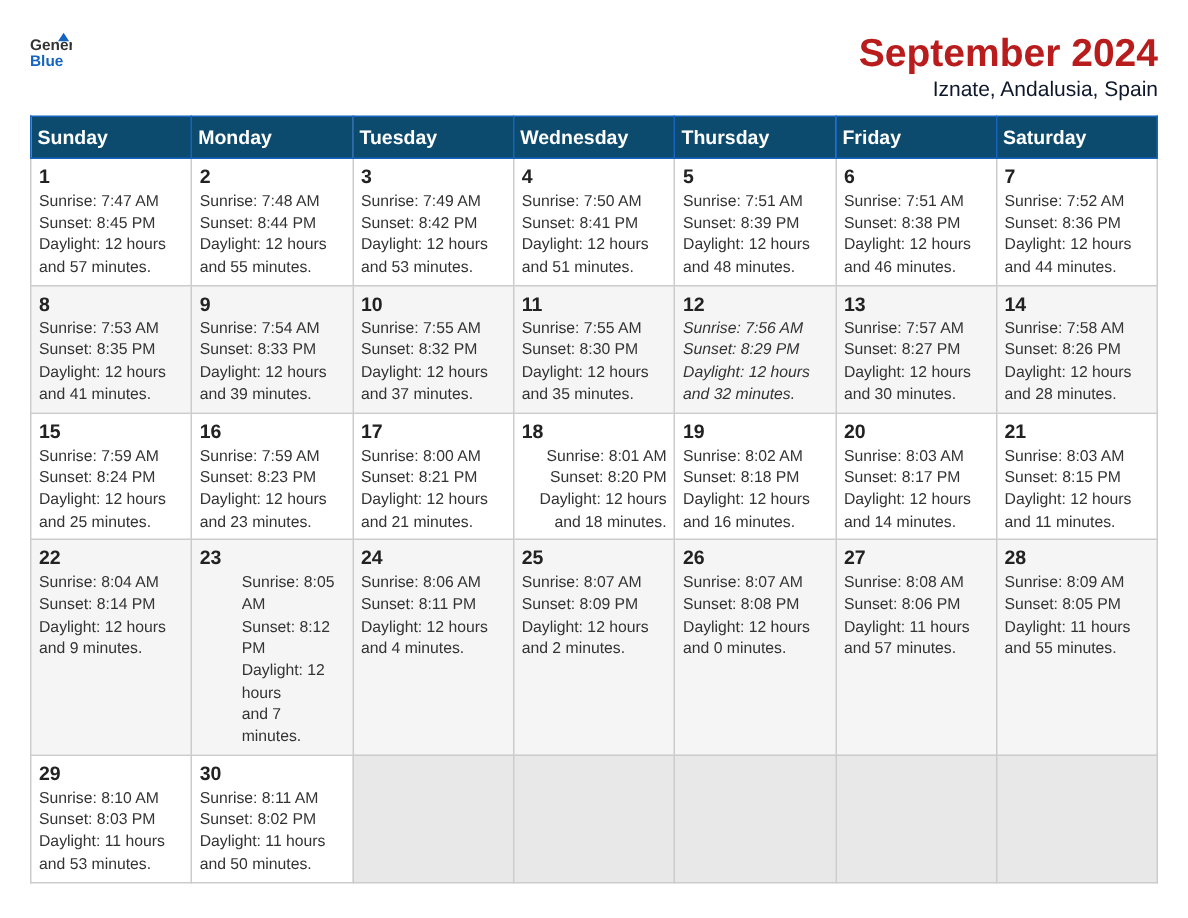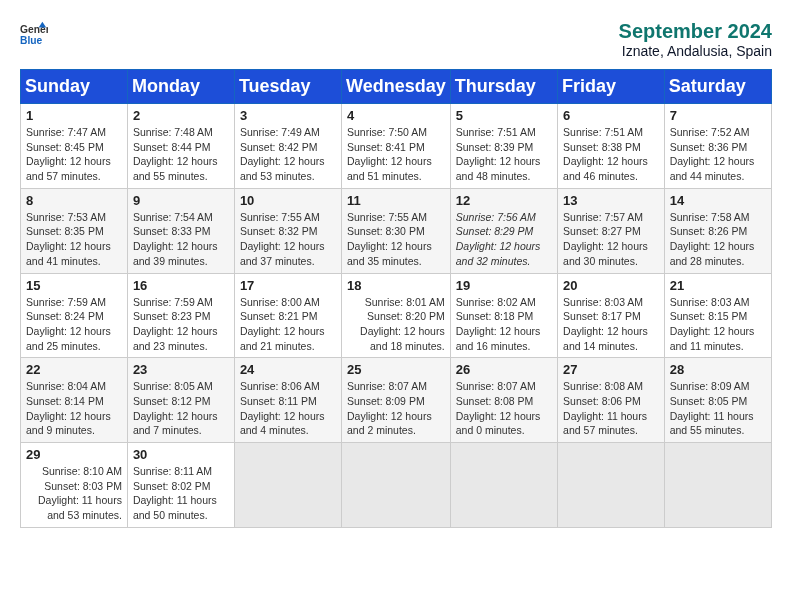--- a/index.html
+++ b/index.html
@@ -20,39 +20,39 @@
       display: flex;
       align-items: center;
       gap: 4px;
     }
     .logo-icon {
       width: 28px;
       height: 28px;
     }
     .title-block { text-align: right; }
     .month-title {
-      font-size: 20px;
+      font-size: 26px;
       font-weight: bold;
-      color: #0f766e;
+      color: #b91c1c;
     }
     .subtitle {
       font-size: 14px;
       color: #0f172a;
     }
     table {
       width: 100%;
       border-collapse: collapse;
       font-size: 11px;
     }
     th {
-      background: #1d4ed8;
+      background: #0c4a6e;
       color: #fff;
       padding: 6px 4px;
       text-align: left;
-      font-size: 18px;
+      font-size: 13px;
       font-weight: bold;
       border: 1px solid #1565c0;
     }
     td {
       border: 1px solid #ccc;
       padding: 4px 5px;
       vertical-align: top;
       background: #fff;
       height: 80px;
       width: 108px;
@@ -258,21 +258,21 @@
       <tr>
         <td>
           <span class="day-num">22</span>
           <div class="day-info" style="white-space: pre-line;">Sunrise: 8:04 AM
 Sunset: 8:14 PM
 Daylight: 12 hours
 and 9 minutes.</div>
         </td>
         <td>
           <span class="day-num">23</span>
-          <div class="day-info" style="white-space: pre-line;">Sunrise: 8:05 AM
+          <div class="day-info" style="white-space: pre-line; margin-left: 28px;">Sunrise: 8:05 AM
 Sunset: 8:12 PM
 Daylight: 12 hours
 and 7 minutes.</div>
         </td>
         <td>
           <span class="day-num">24</span>
           <div class="day-info" style="white-space: pre-line;">Sunrise: 8:06 AM
 Sunset: 8:11 PM
 Daylight: 12 hours
 and 4 minutes.</div>
@@ -302,21 +302,21 @@
           <span class="day-num">28</span>
           <div class="day-info" style="white-space: pre-line;">Sunrise: 8:09 AM
 Sunset: 8:05 PM
 Daylight: 11 hours
 and 55 minutes.</div>
         </td>
       </tr>
       <tr>
         <td>
           <span class="day-num">29</span>
-          <div class="day-info" style="white-space: pre-line; text-align: right;">Sunrise: 8:10 AM
+          <div class="day-info" style="white-space: pre-line;">Sunrise: 8:10 AM
 Sunset: 8:03 PM
 Daylight: 11 hours
 and 53 minutes.</div>
         </td>
         <td>
           <span class="day-num">30</span>
           <div class="day-info" style="white-space: pre-line;">Sunrise: 8:11 AM
 Sunset: 8:02 PM
 Daylight: 11 hours
 and 50 minutes.</div>

